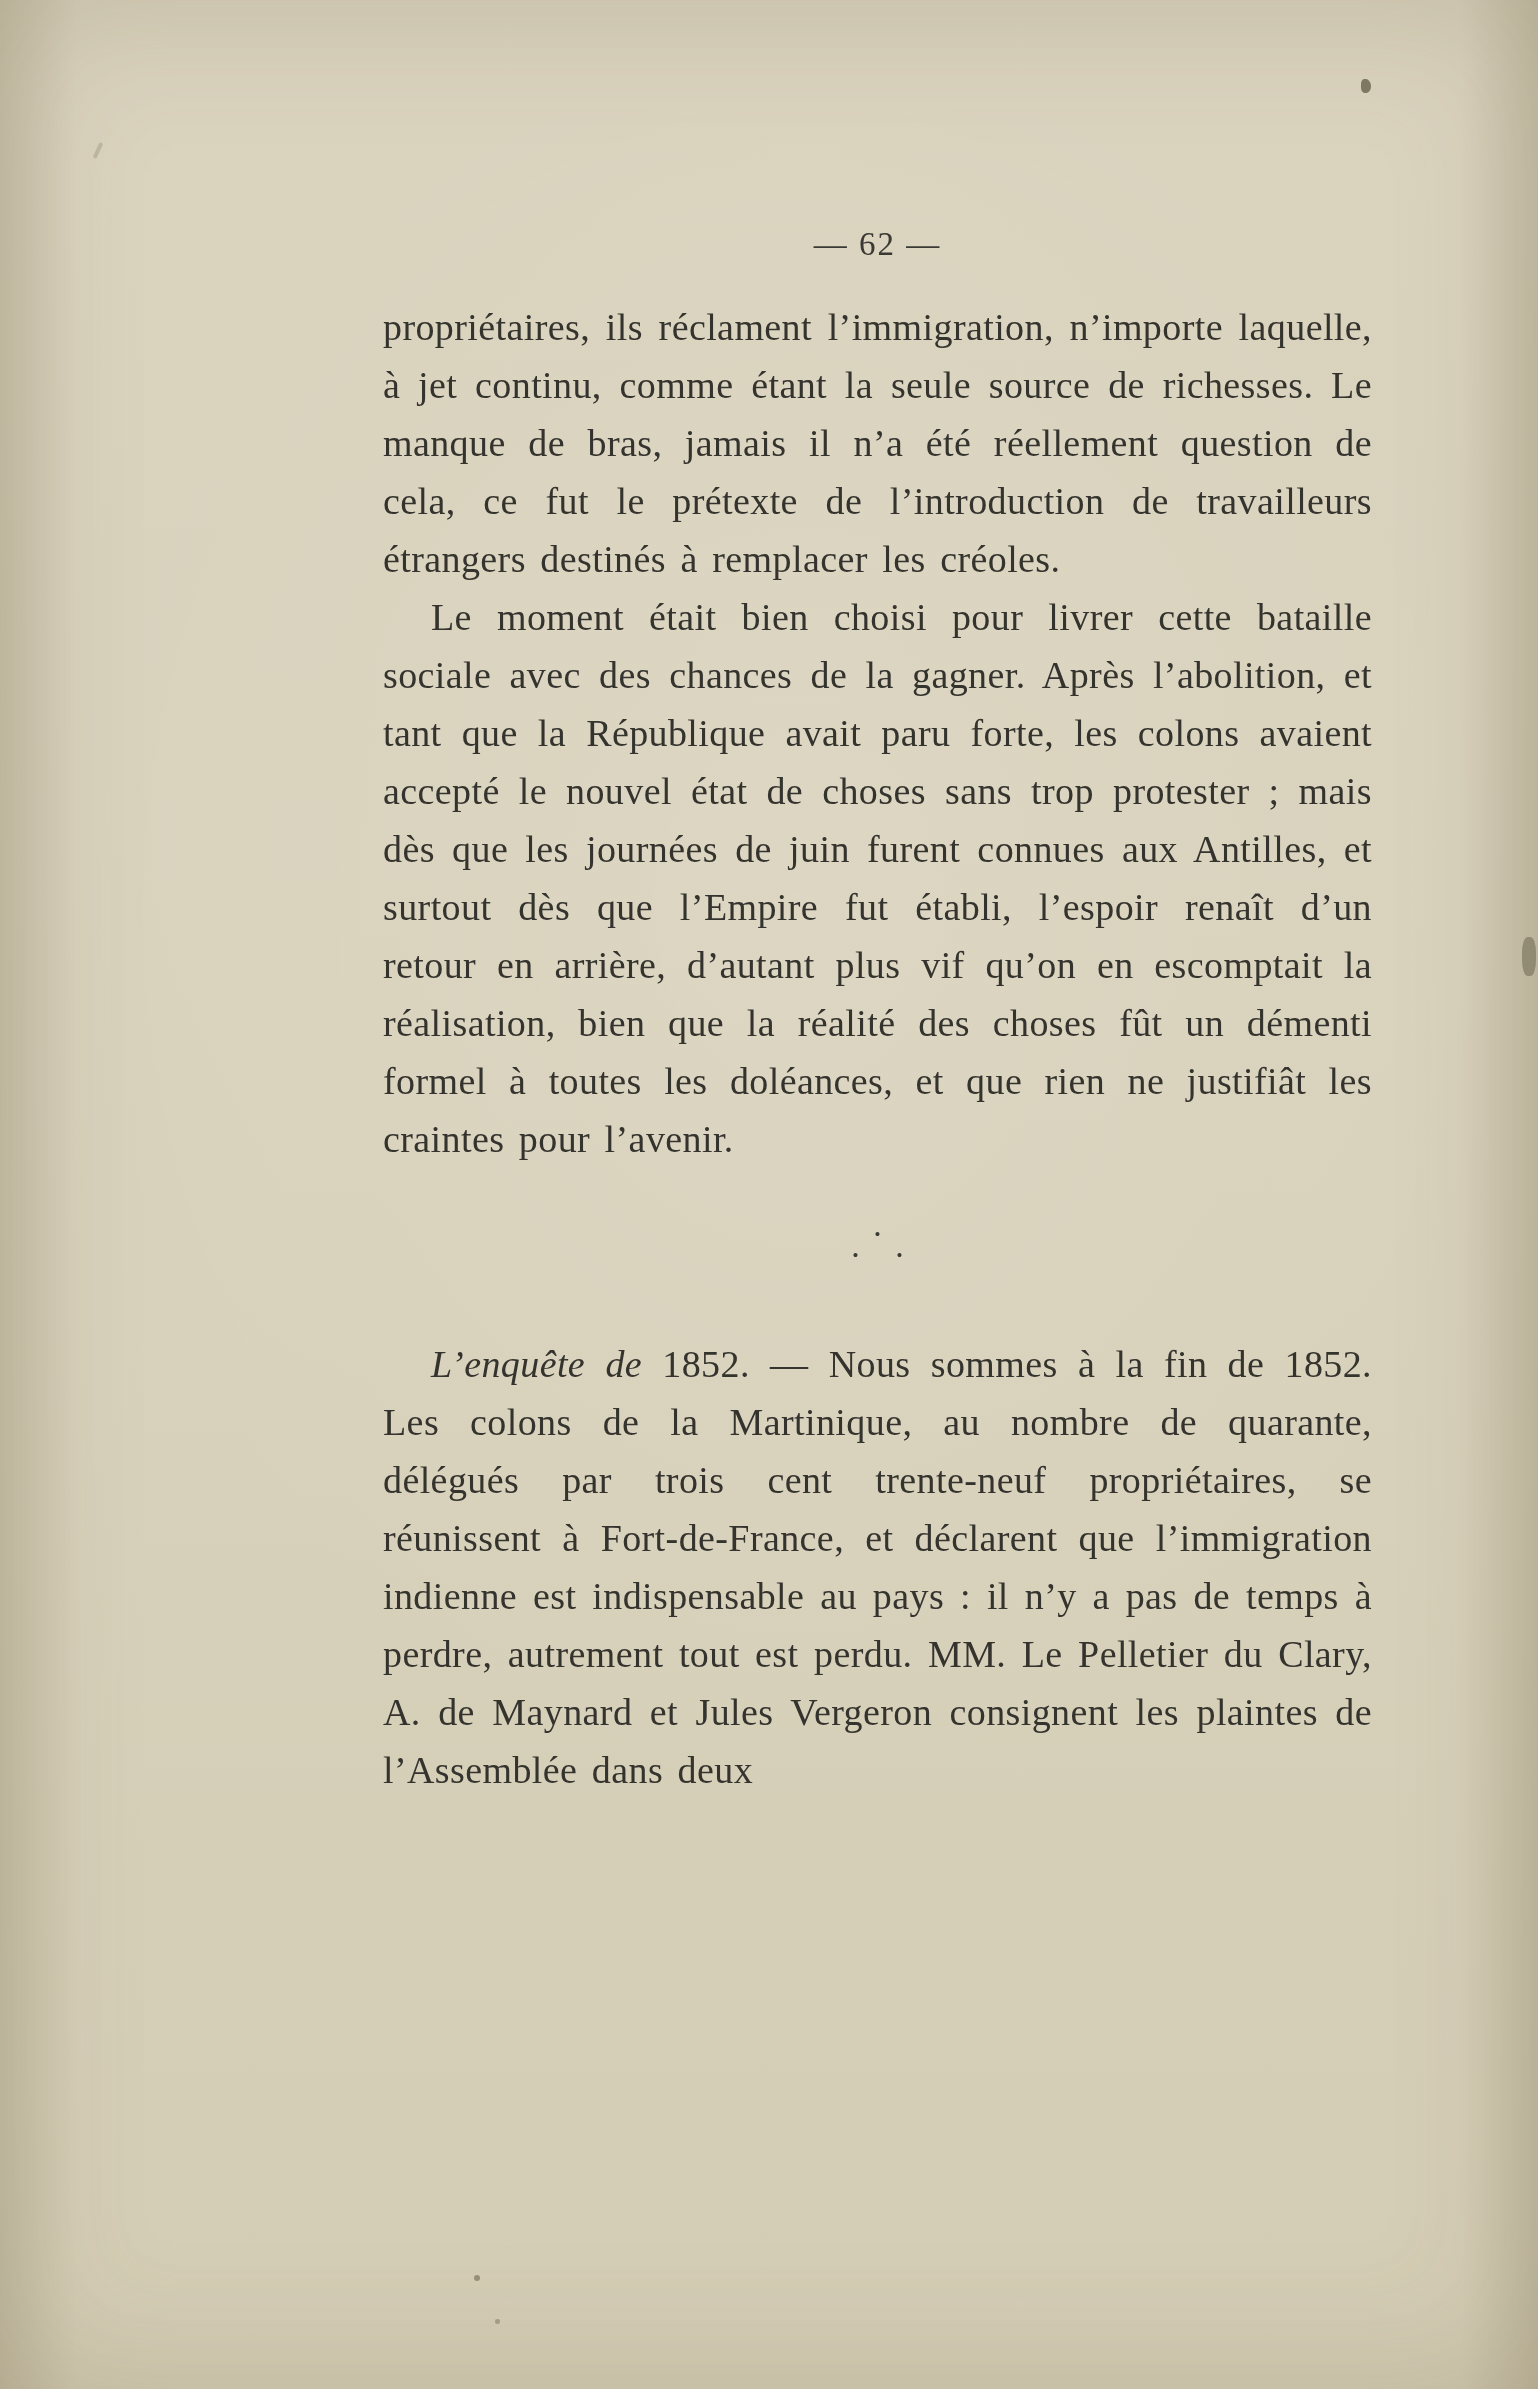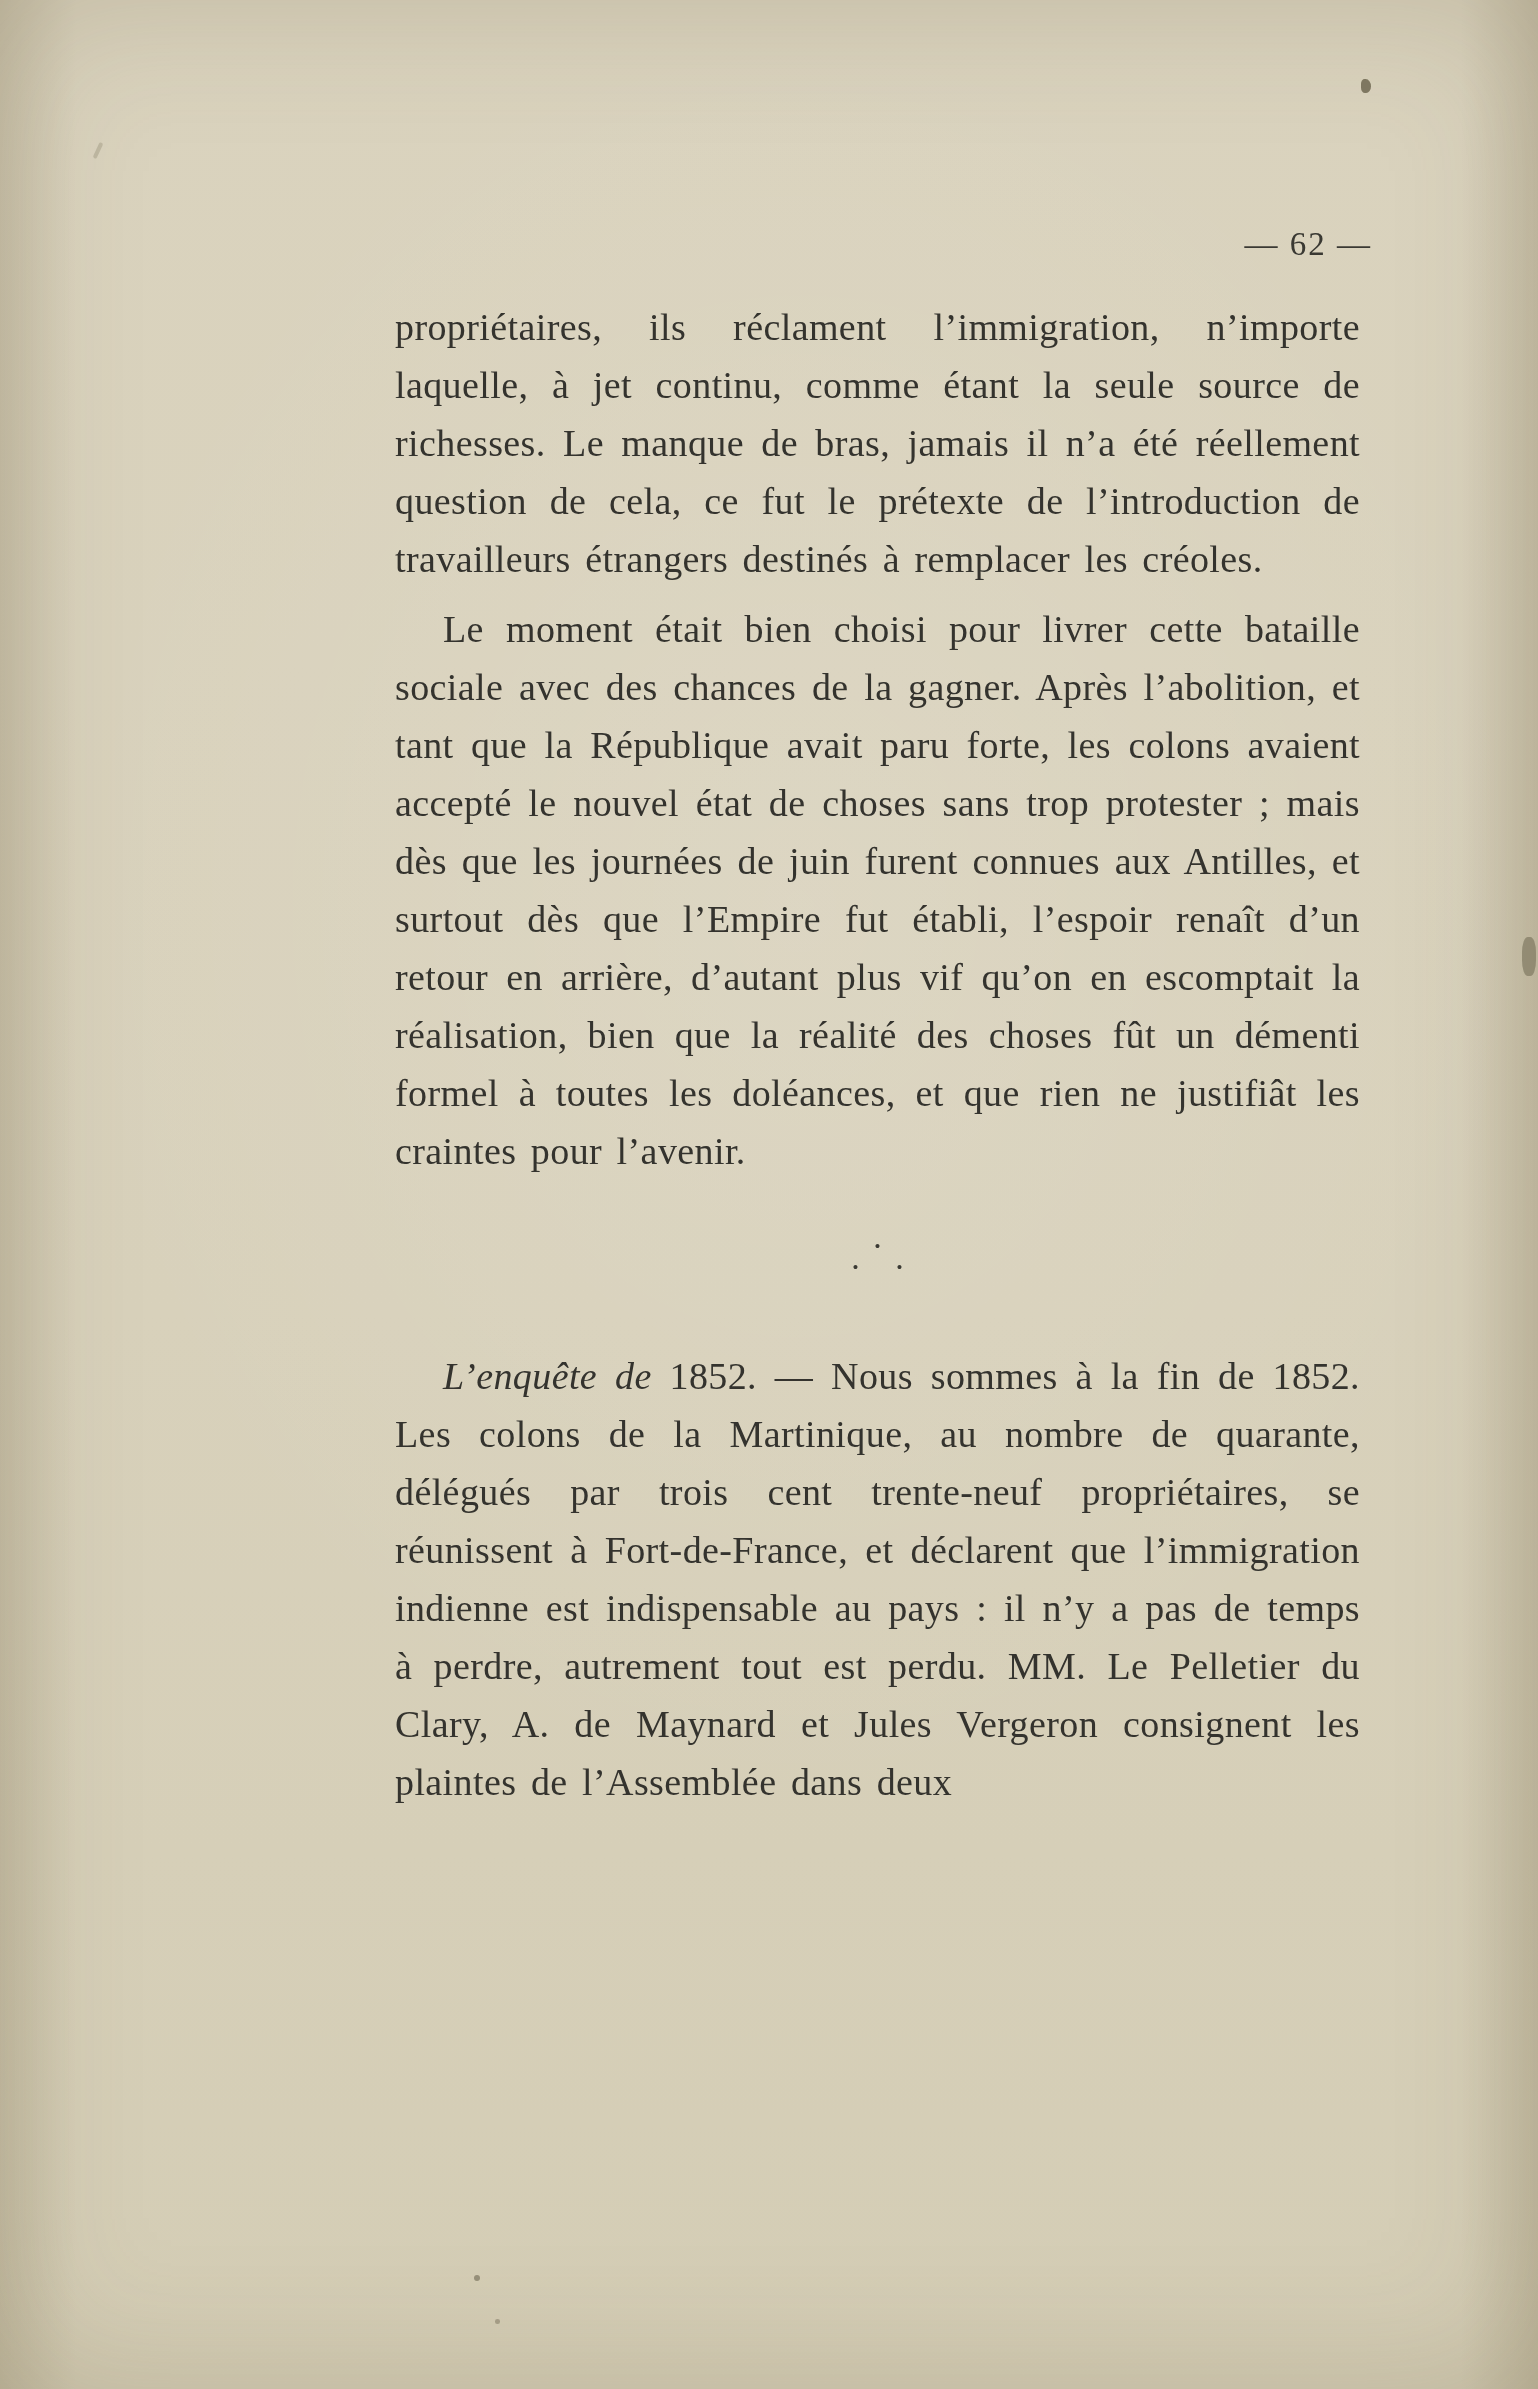--- a/index.html
+++ b/index.html
@@ -24,29 +24,29 @@
       linear-gradient(180deg, #dad3be 0%, #d8d1bb 55%, #d4cdb5 100%);
     box-shadow: inset 0 0 143px rgba(96,84,52,0.22);
   }
   .text-block {
     position: absolute;
     left: 383px;
     top: 225px;
     width: 989px;
   }
   .page-number {
-    text-align: right;
+    text-align: center;
     font-size: 33px;
     line-height: 39px;
     letter-spacing: 2px;
     color: #3a3933;
     margin-bottom: 34px;
   }
   p.body-par {
-    margin: 12px;
+    margin: 0;
     font-size: 38px;
     line-height: 58px;
     text-align: justify;
     word-spacing: 4.6px;
     letter-spacing: 0.4px;
     color: #34332e;
   }
   p.indent {
     text-indent: 48px;
   }

